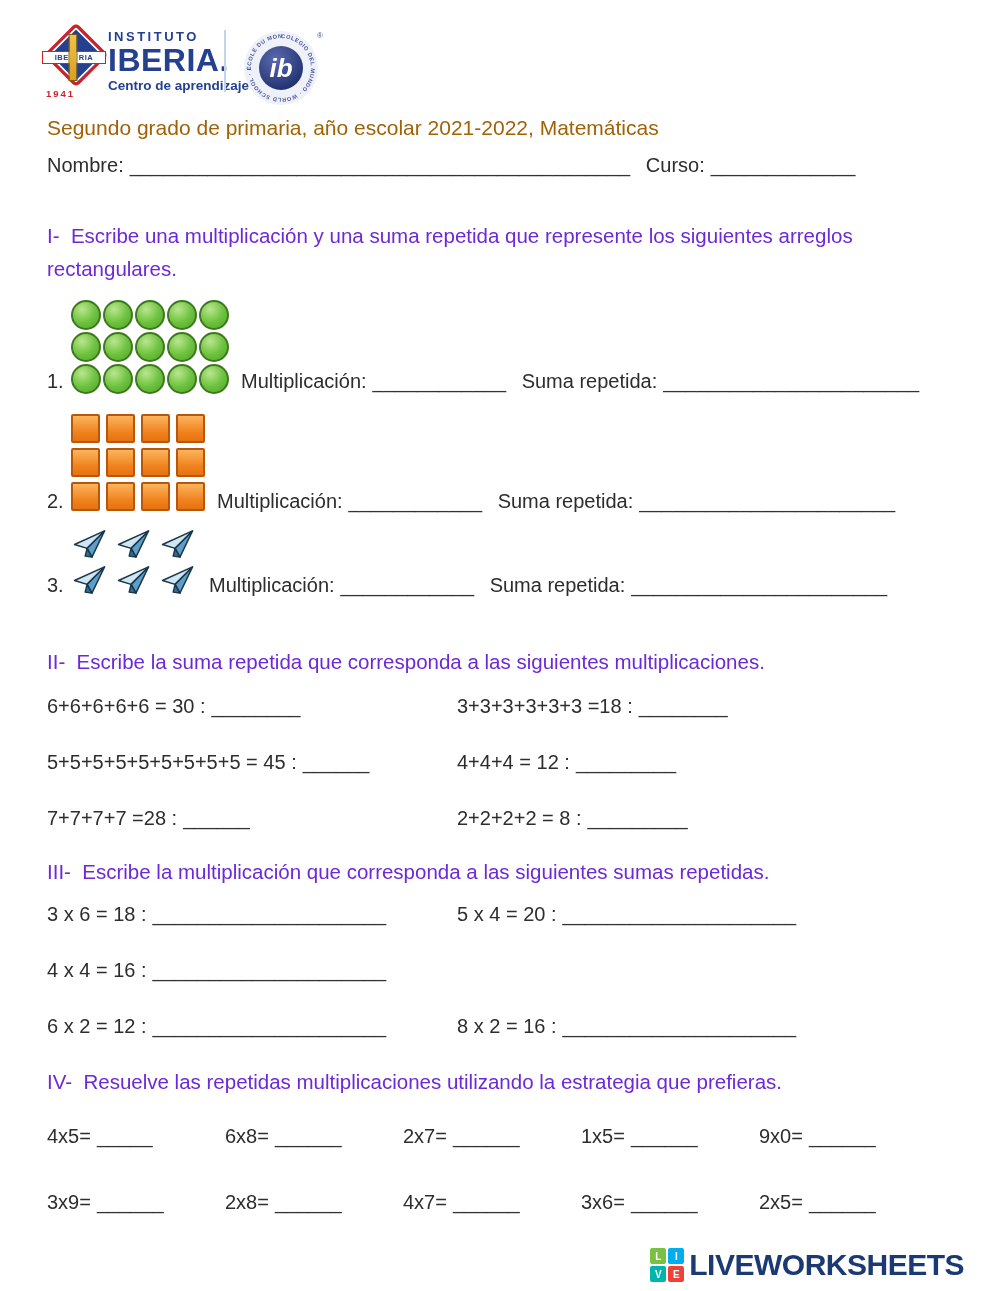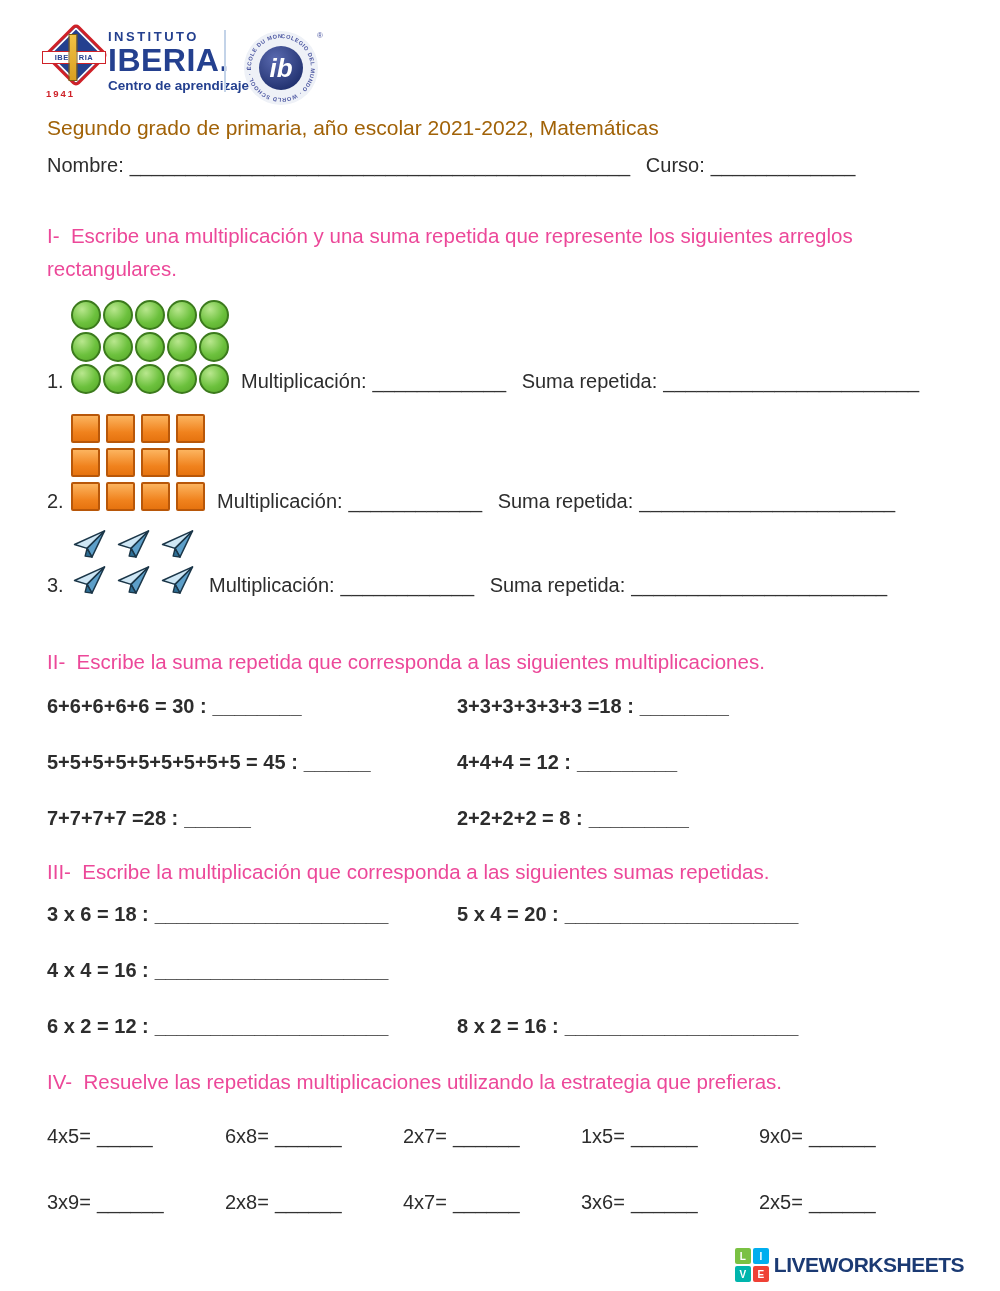--- a/index.html
+++ b/index.html
@@ -23,21 +23,21 @@
   .inst{left:108px;top:29px;color:#24408f;}
   .inst-top{font-size:13px;font-weight:700;letter-spacing:2.5px;}
   .inst-main{font-size:32px;font-weight:700;line-height:33px;letter-spacing:.5px;}
   .inst-tag{font-size:13.5px;font-weight:600;margin-top:1px;}
   .divider{left:224px;top:30px;width:2px;height:62px;background:#c3d3e8;}
   .ib-logo{left:240px;top:24px;}
 
   
   .title{left:47px;top:116px;font-size:21px;color:#a16207;}
   .name-row{left:47px;top:154px;font-size:20px;}
-  .heading{font-size:20.5px;color:#ec4899;line-height:33px;width:920px;}
+  .heading{font-size:20.5px;color:#6d28d9;line-height:33px;width:920px;}
   .h1{left:47px;top:219px;} .h2{left:47px;top:645px;} .h3{left:47px;top:855px;} .h4{left:47px;top:1065px;}
   .blank{margin-left:6px;color:#333;}
 
   
   .s1-item{display:flex;align-items:flex-end;}
   .it1{left:47px;top:300px;} .it2{left:47px;top:414px;} .it3{left:47px;top:528px;}
   .item-number{width:20px;font-size:20px;margin-right:4px;padding-bottom:3px;}
   .s1-labels{margin-left:12px;padding-bottom:3px;font-size:20px;white-space:nowrap;margin-top:27px;}
   .s1-labels .lbl2{margin-left:10px;}
   .shape-grid{display:flex;flex-direction:column;}
@@ -47,38 +47,38 @@
   .grid-paper-plane .shape-row{gap:6px;margin-bottom:4px;}
   .green-circle{width:26px;height:26px;border-radius:50%;
       background:radial-gradient(circle at 35% 28%, #b9e78e, #6cc13d 55%, #55a527);
       border:2px solid #3c7a1d;box-sizing:content-box;}
   .orange-square{width:25px;height:25px;border-radius:2px;
       background:linear-gradient(180deg,#fcb45f,#f0821d 65%,#e6730f);
       border:2px solid #b85709;box-sizing:content-box;}
   .paper-plane{width:38px;height:32px;display:flex;align-items:center;justify-content:center;}
 
   
-  .rows{font-size:20px;font-weight:bold;}
+  .rows{font-size:20px;}
   .r2{left:47px;top:695px;width:920px;} .r3{left:47px;top:903px;width:920px;}
   .row{display:flex;margin-bottom:33px;}
   .cell-l{width:410px;white-space:nowrap;}
   .cell-r{flex:1;white-space:nowrap;}
 
   
   .r4{left:47px;top:1125px;width:920px;font-size:20px;}
   .row4{display:flex;margin-bottom:43px;}
   .row4 .cell4{width:178px;white-space:nowrap;}
   .row4 .cell4:last-child{width:auto;}
 
   
   .footer{right:36px;top:1248px;display:flex;align-items:center;gap:5px;}
   .lw-icon{display:grid;grid-template-columns:16px 16px;grid-template-rows:16px 16px;gap:2px;}
   .lw-sq{display:flex;align-items:center;justify-content:center;color:#fff;
          font-size:10px;font-weight:700;border-radius:2px;}
-  .lw-brand{font-size:21px;font-weight:800;letter-spacing:-0.5px;}
+  .lw-brand{font-size:30px;font-weight:800;letter-spacing:-0.5px;}
 </style>
 </head>
 <body>
 
 <div class="page">
 
   <div class="abs badge">
     <div class="diamond"></div>
     <div class="band">
       <span>IBE</span>

